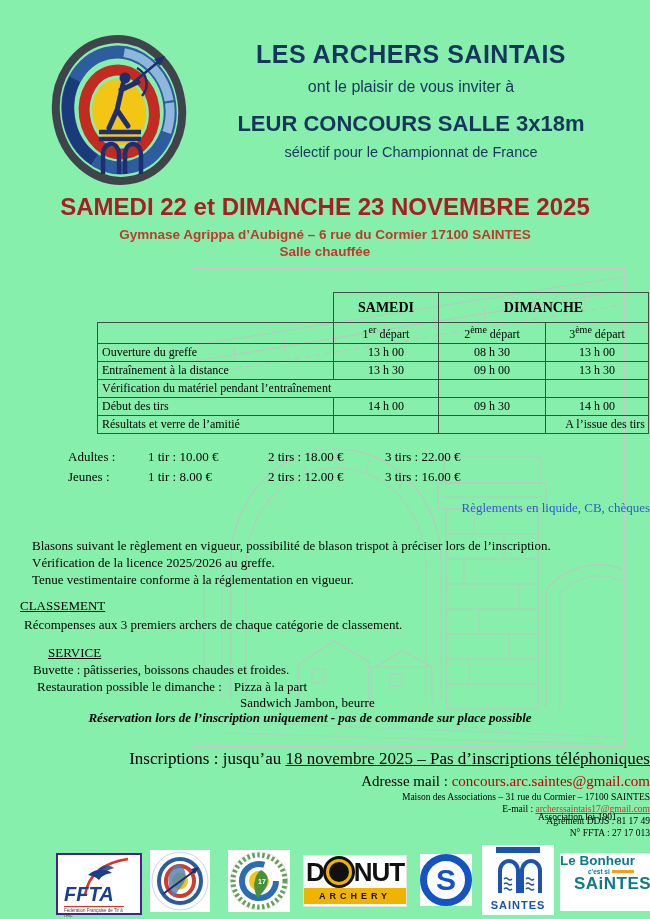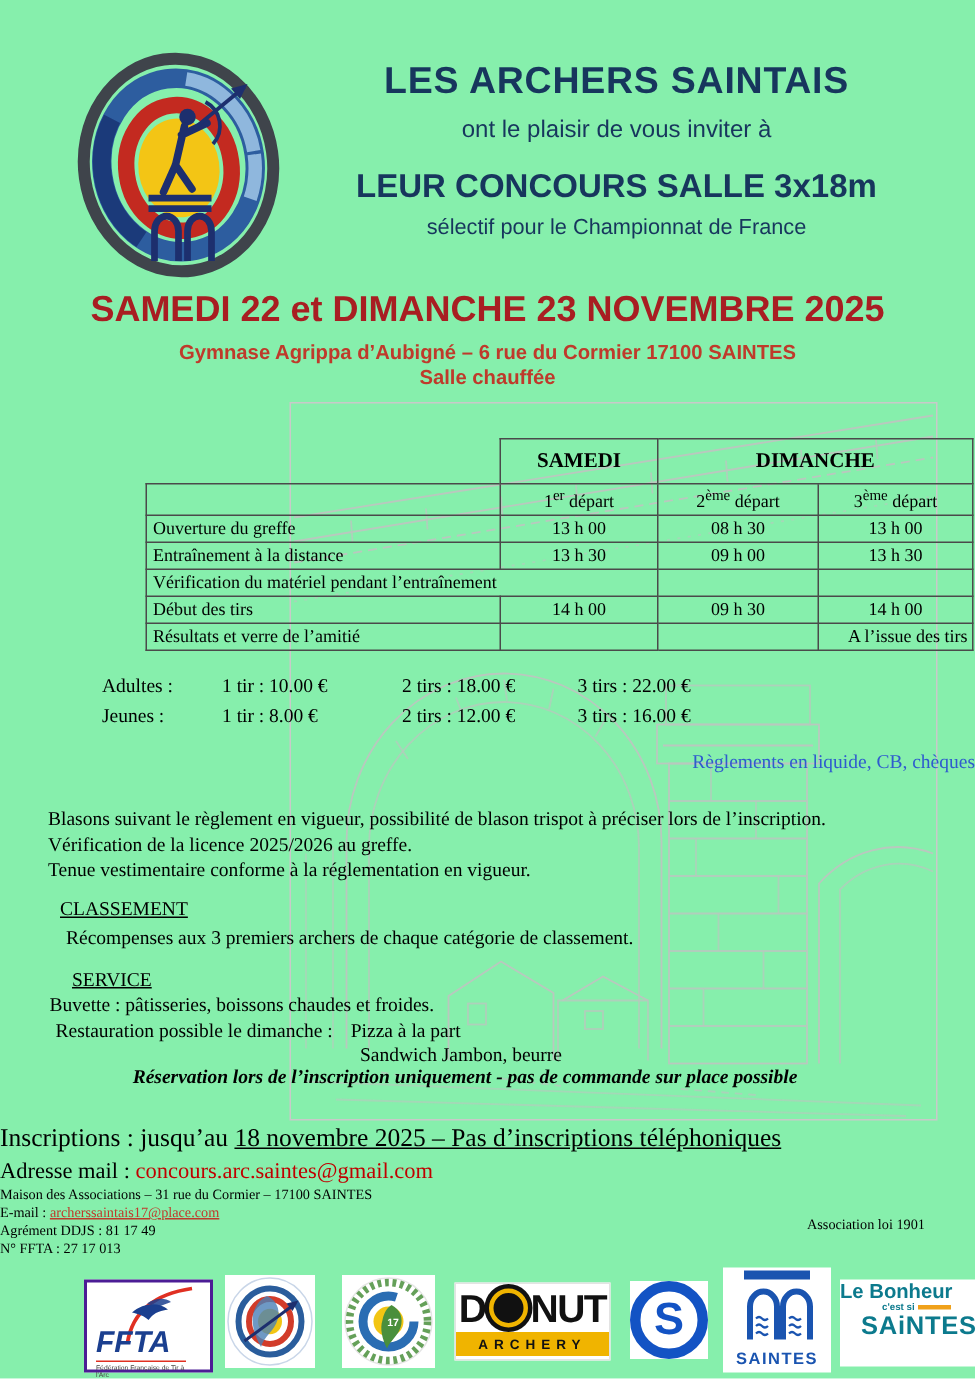--- a/index.html
+++ b/index.html
@@ -43,34 +43,34 @@
   
   .engagements{position:absolute;left:0;top:447px;width:650px;font-size:13px;}
   .eng-heading{margin-left:85px;font-weight:bold;text-decoration:underline;}
   .eng-row{position:relative;height:18px;margin-top:2px;text-align:right;}
   .eng-row span{position:absolute;top:0;white-space:nowrap;}
   .eng-c0{left:68px;} .eng-c1{left:148px;} .eng-c2{left:268px;font-family:Liberation Serif, serif;} .eng-c3{left:385px;}
   .payment-note{margin-top:13px;text-align:right;color:#2f5bce;font-size:13px;}
 
   
   .rules{position:absolute;left:32px;top:537px;width:600px;font-size:13px;line-height:17px;}
-  .classement{position:absolute;left:40px;top:598px;width:600px;font-size:13px;}
+  .classement{position:absolute;left:20px;top:598px;width:600px;font-size:13px;}
   .sec-heading{text-decoration:underline;}
   .classement .sec-line{margin-top:3px;margin-left:4px;}
   .service{position:absolute;left:33px;top:645px;width:600px;font-size:13px;line-height:15px;}
   .service .sec-heading{margin-left:15px;}
   .service-line{margin-top:2px;}
   .resto-line{margin-top:2px;margin-left:4px;}
   .resto-item{margin-left:12px;}
   .resto-item2{margin-left:207px;margin-top:1px;}
   .reservation-note{position:absolute;left:0;top:710px;width:620px;text-align:center;
                     font-style:italic;font-weight:bold;font-size:13px;}
 
   
-  .inscriptions{position:absolute;left:0;top:749px;width:650px;text-align:left;}
+  .inscriptions{position:absolute;left:0;top:749px;width:650px;text-align:right;}
   .deadline-line{font-size:17px;}
   .deadline-underlined{text-decoration:underline;}
   .mail-line{font-size:15px;margin-top:4px;}
   .mail-link{color:#c00000;text-decoration:none;}
   .small-line{font-size:9.5px;margin-top:2px;}
   .email-link{color:#c0392b;text-decoration:underline;}
   .association{position:absolute;left:538px;top:812px;font-size:9.5px;}
 
   
   .footer{position:absolute;left:0;top:845px;width:650px;height:72px;}
@@ -270,21 +270,21 @@
 
   <div class="inscriptions">
     <div class="deadline-line">
       <span>Inscriptions : jusqu’au </span><span class="deadline-underlined">18 novembre 2025 – Pas d’inscriptions téléphoniques</span>
     </div>
     <div class="mail-line">
       <span>Adresse mail : </span><a class="mail-link" href="#">concours.arc.saintes@gmail.com</a>
     </div>
     <div class="small-line">Maison des Associations – 31 rue du Cormier – 17100 SAINTES</div>
     <div class="small-line">
-      <span>E-mail : </span><a class="email-link" href="#">archerssaintais17@place.com</a>
+      <span>E-mail : </span><a class="email-link" href="#">archerssaintais17@gmail.com</a>
     </div>
     <div class="small-line">Agrément DDJS : 81 17 49</div>
     <div class="small-line">N° FFTA : 27 17 013</div>
   </div>
   <div class="association">Association loi 1901</div>
 
   <div class="footer">
 
     <div class="logo-frame ffta-logo">
       <svg width="80" height="40" viewBox="0 0 80 40">

